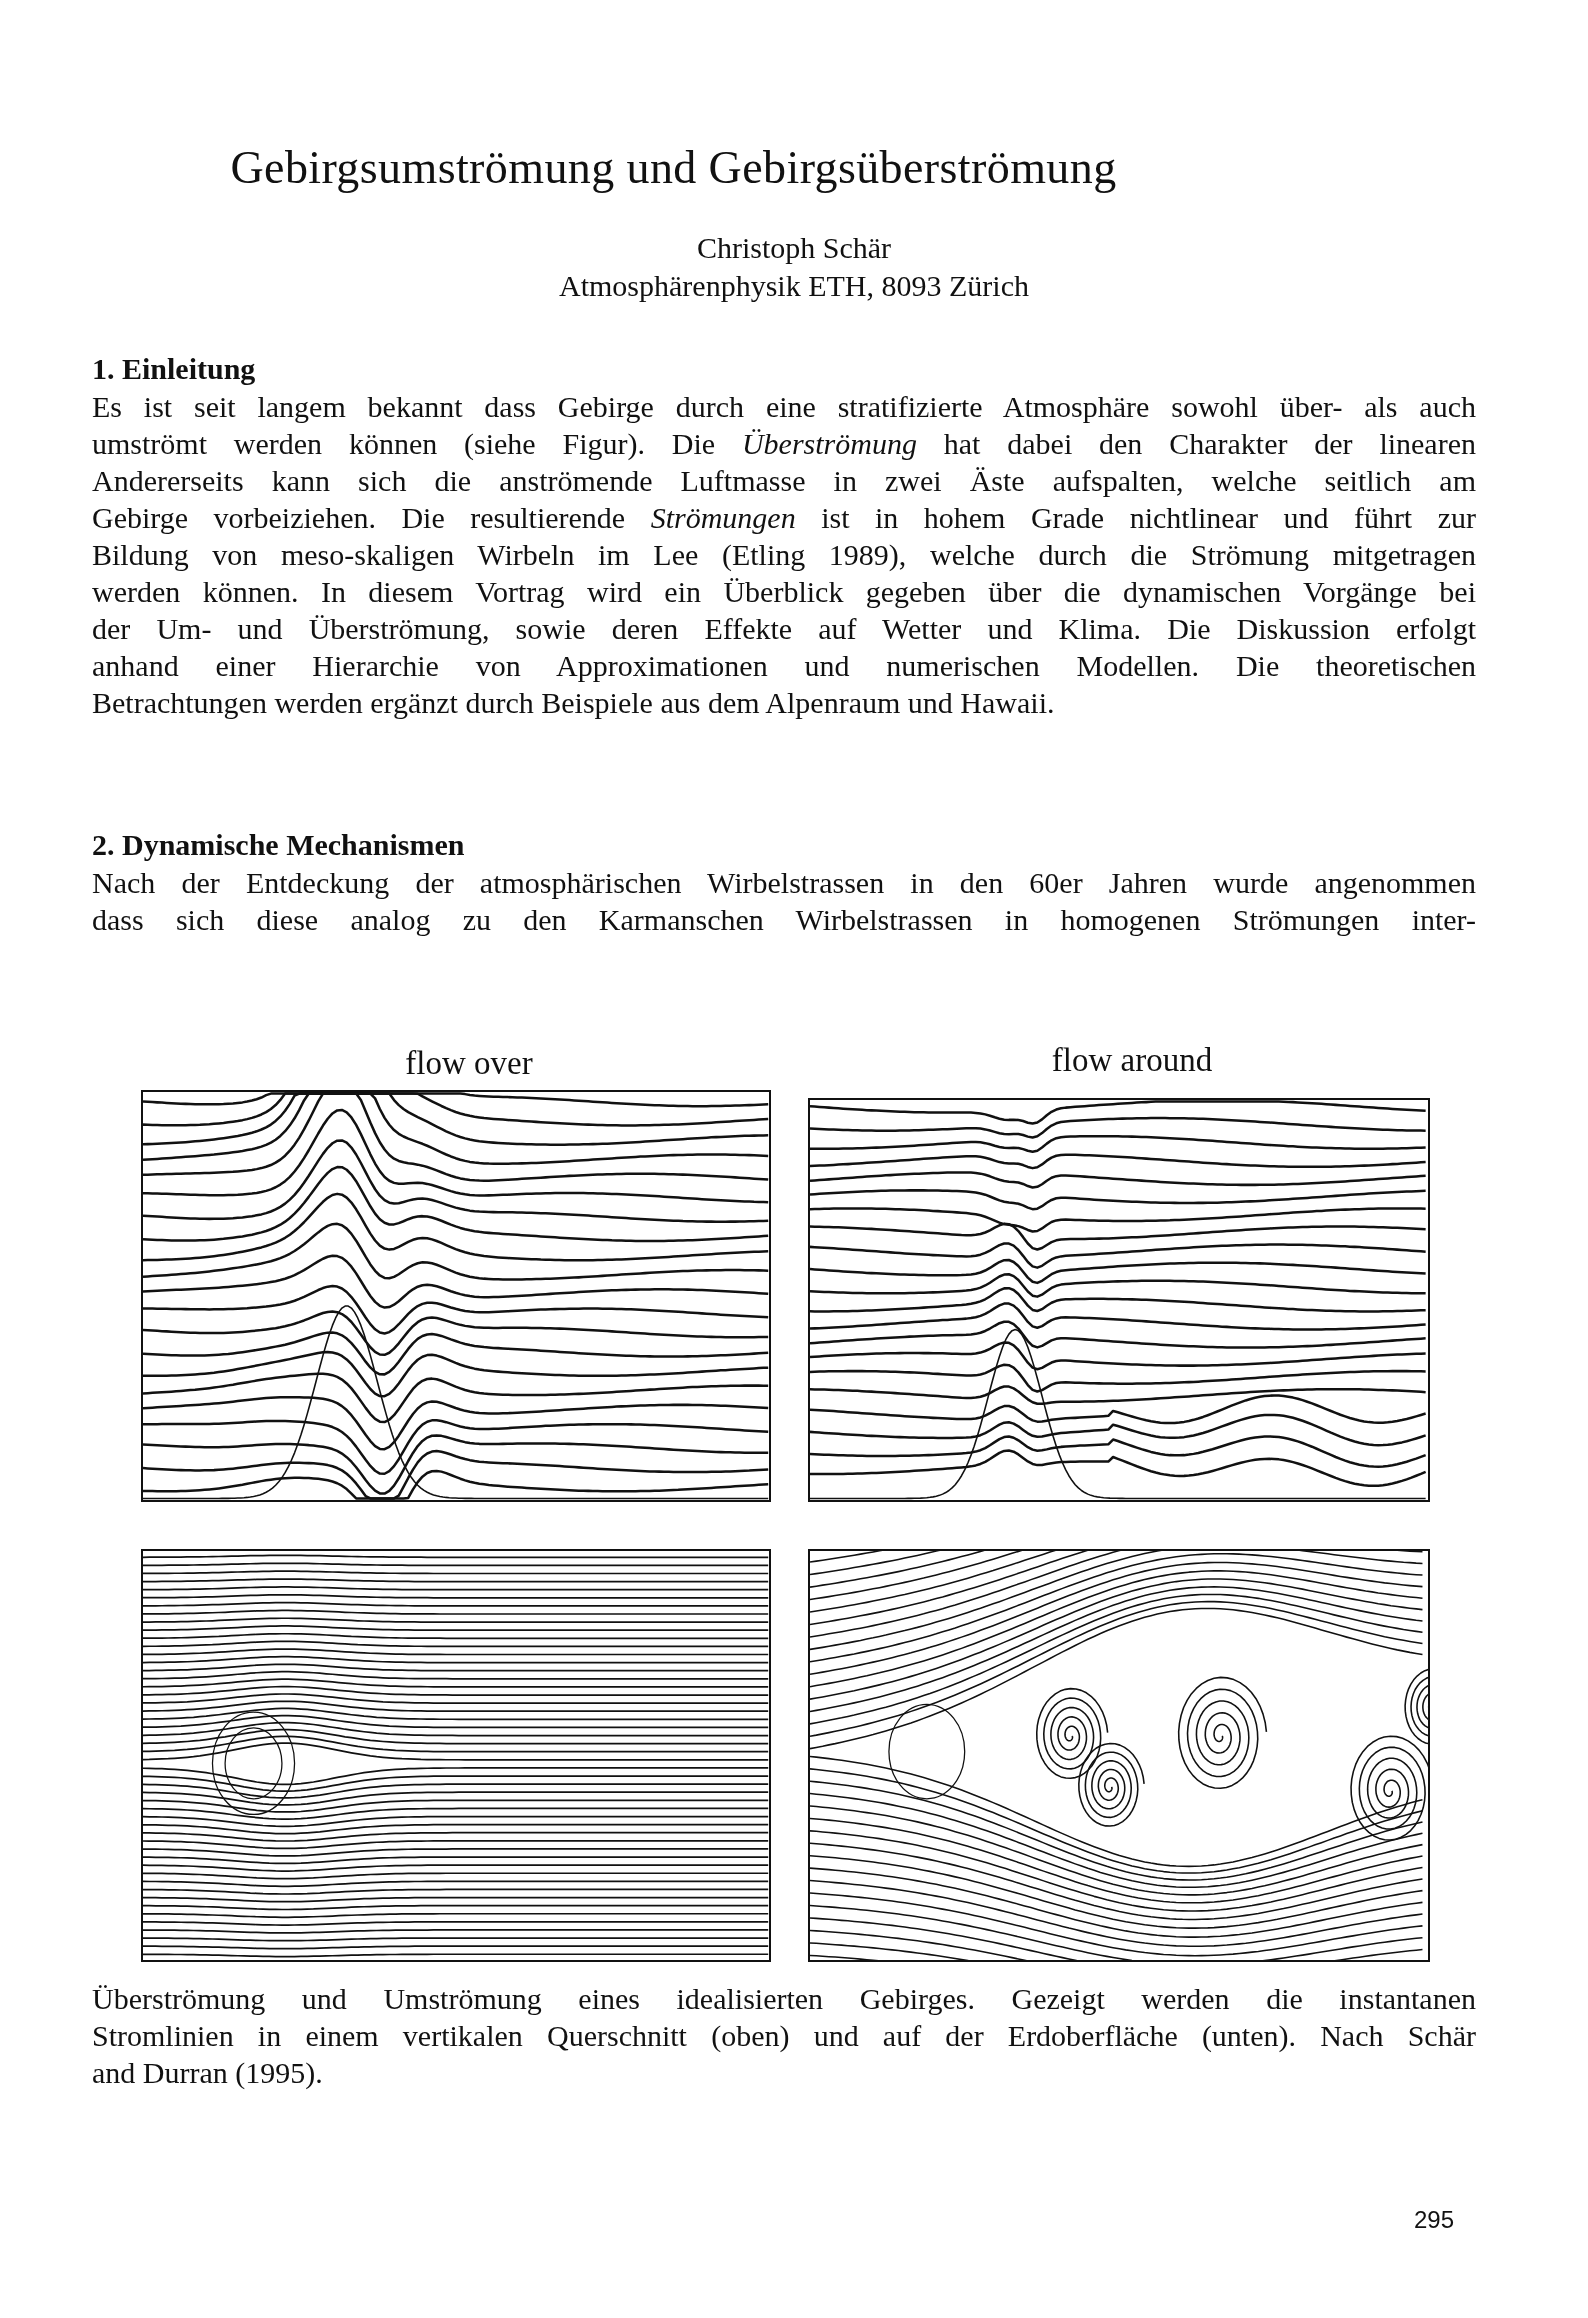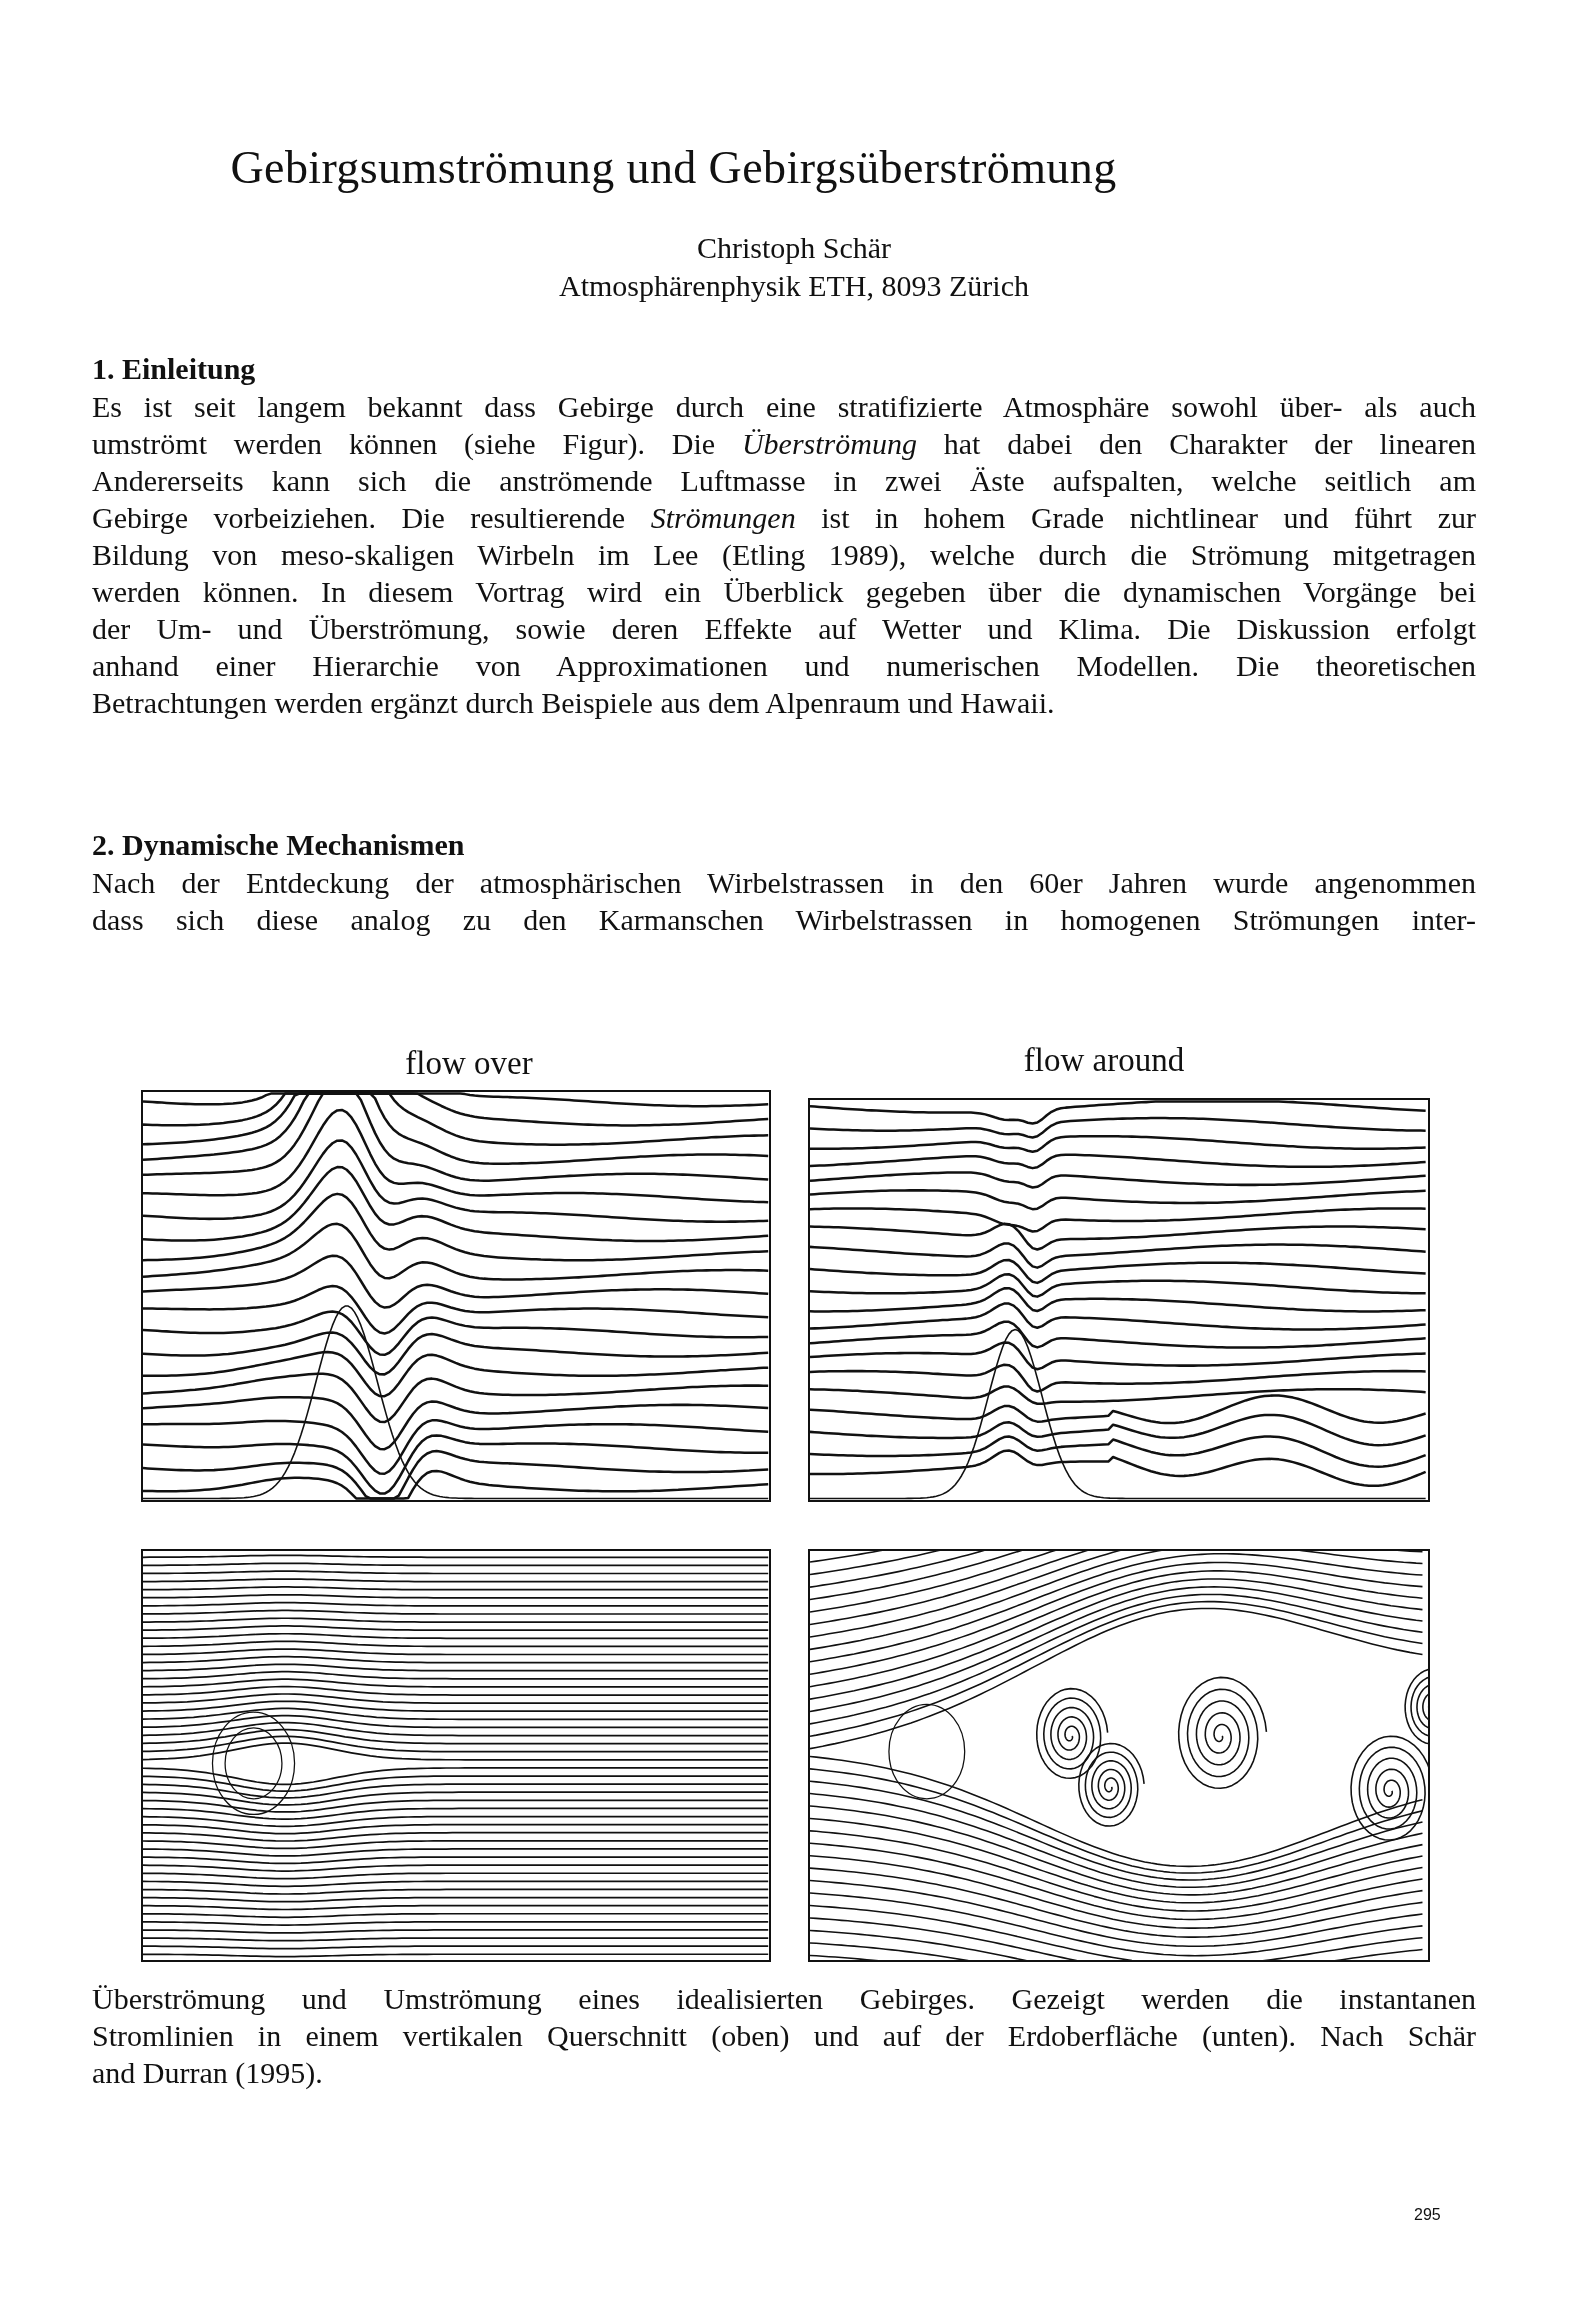--- a/index.html
+++ b/index.html
@@ -11,21 +11,21 @@
   .sec-head { position:absolute; left:92px; font-size:30px; font-weight:bold; }
   .para { position:absolute; left:92px; width:1384px; font-size:30px; line-height:37px; text-align:justify; }
   .para .line { display:block; text-align:justify; text-align-last:justify; white-space:nowrap; }
   .para .line.last { text-align-last:left; }
   .fig-label { position:absolute; font-size:33px; text-align:center; }
   .panel { position:absolute; border:2.4px solid #111; box-sizing:border-box; background:#fff; overflow:hidden; }
   .panel svg { position:absolute; left:0; top:0; width:100%; height:100%; }
   .caption { position:absolute; left:92px; width:1384px; font-size:30px; line-height:37px; }
   .caption .line { display:block; text-align:justify; text-align-last:justify; white-space:nowrap; }
   .caption .line.last { text-align-last:left; }
-  .page-num { position:absolute; left:1414px; top:2206px; font-family:"Liberation Sans",sans-serif; font-size:16px; }
+  .page-num { position:absolute; left:1414px; top:2206px; font-family:"Liberation Sans",sans-serif; font-size:24px; }
   em { font-style:italic; }
 </style>
 </head>
 <body>
 
 <div class="title">Gebirgsumströmung und Gebirgsüberströmung</div>
 <div class="author">
   <div>Christoph Schär</div>
   <div>Atmosphärenphysik ETH, 8093 Zürich</div>
 </div>
@@ -43,21 +43,21 @@
     <span class="line last">Betrachtungen werden ergänzt durch Beispiele aus dem Alpenraum und Hawaii.</span>
   </div>
 
 <div class="sec-head" style="top:828px;">2. Dynamische Mechanismen</div>
 <div class="para" style="top:864px;">
     <span class="line">Nach der Entdeckung der atmosphärischen Wirbelstrassen in den 60er Jahren wurde angenommen</span>
     <span class="line">dass sich diese analog zu den Karmanschen Wirbelstrassen in homogenen Strömungen inter-</span>
   </div>
 
 <div class="fig-label" style="left:302px; width:334px; top:1045px;">flow over</div>
-<div class="fig-label" style="left:937px; width:334px; top:1042px;">flow around</div>
+<div class="fig-label" style="left:965px; width:334px; top:1042px;">flow around</div>
 
 <div class="panel" style="left:141px; top:1090px; width:630px; height:412px;">
   <svg id="p1" viewBox="0 0 793 519" preserveAspectRatio="none">
       <path d="M0.0,12.0 L6.0,12.4 L12.0,12.8 L18.0,13.2 L24.0,13.5 L30.0,13.9 L36.0,14.2 L42.0,14.5 L48.0,14.8 L54.0,15.1 L60.0,15.3 L66.0,15.5 L72.0,15.6 L78.0,15.7 L84.0,15.7 L90.0,15.6 L96.0,15.5 L102.0,15.3 L108.0,14.9 L114.0,14.5 L120.0,13.9 L126.0,13.2 L132.0,12.2 L138.0,10.9 L144.0,9.2 L150.0,7.0 L156.0,4.0 L162.0,2.0 L168.0,2.0 L174.0,2.0 L180.0,2.0 L186.0,2.0 L192.0,2.0 L198.0,2.0 L204.0,2.0 L210.0,2.0 L216.0,2.0 L222.0,2.0 L228.0,2.0 L234.0,2.0 L240.0,2.0 L246.0,2.0 L252.0,2.0 L258.0,2.0 L264.0,2.0 L270.0,2.0 L276.0,2.0 L282.0,2.0 L288.0,2.0 L294.0,2.0 L300.0,2.0 L306.0,2.0 L312.0,2.0 L318.0,2.0 L324.0,2.0 L330.0,2.0 L336.0,2.0 L342.0,2.0 L348.0,2.0 L354.0,2.0 L360.0,2.0 L366.0,2.0 L372.0,2.0 L378.0,2.0 L384.0,2.0 L390.0,2.0 L396.0,2.0 L402.0,2.0 L408.0,2.7 L414.0,3.7 L420.0,4.5 L426.0,5.0 L432.0,5.4 L438.0,5.7 L444.0,5.9 L450.0,6.1 L456.0,6.3 L462.0,6.5 L468.0,6.7 L474.0,6.9 L480.0,7.1 L486.0,7.4 L492.0,7.6 L498.0,7.9 L504.0,8.2 L510.0,8.5 L516.0,8.9 L522.0,9.2 L528.0,9.6 L534.0,9.9 L540.0,10.3 L546.0,10.7 L552.0,11.1 L558.0,11.5 L564.0,11.9 L570.0,12.3 L576.0,12.7 L582.0,13.1 L588.0,13.5 L594.0,13.9 L600.0,14.2 L606.0,14.6 L612.0,15.0 L618.0,15.3 L624.0,15.6 L630.0,15.9 L636.0,16.2 L642.0,16.5 L648.0,16.8 L654.0,17.0 L660.0,17.2 L666.0,17.4 L672.0,17.6 L678.0,17.7 L684.0,17.8 L690.0,17.9 L696.0,18.0 L702.0,18.0 L708.0,18.0 L714.0,18.0 L720.0,17.9 L726.0,17.9 L732.0,17.8 L738.0,17.6 L744.0,17.5 L750.0,17.3 L756.0,17.1 L762.0,16.9 L768.0,16.7 L774.0,16.4 L780.0,16.1 L786.0,15.8 L792.0,15.5" fill="none" stroke="#111" stroke-width="3.2" stroke-linejoin="round"></path>
       <path d="M0.0,41.5 L6.0,41.7 L12.0,41.9 L18.0,42.1 L24.0,42.2 L30.0,42.3 L36.0,42.3 L42.0,42.3 L48.0,42.3 L54.0,42.2 L60.0,42.1 L66.0,41.9 L72.0,41.7 L78.0,41.3 L84.0,41.0 L90.0,40.5 L96.0,40.0 L102.0,39.4 L108.0,38.6 L114.0,37.8 L120.0,36.9 L126.0,35.8 L132.0,34.5 L138.0,32.9 L144.0,31.0 L150.0,28.6 L156.0,25.6 L162.0,21.6 L168.0,16.6 L174.0,10.1 L180.0,2.0 L186.0,2.0 L192.0,2.0 L198.0,2.0 L204.0,2.0 L210.0,2.0 L216.0,2.0 L222.0,2.0 L228.0,2.0 L234.0,2.0 L240.0,2.0 L246.0,2.0 L252.0,2.0 L258.0,2.0 L264.0,2.0 L270.0,2.0 L276.0,2.0 L282.0,2.0 L288.0,2.0 L294.0,2.0 L300.0,2.0 L306.0,2.0 L312.0,2.0 L318.0,2.0 L324.0,2.0 L330.0,2.0 L336.0,2.0 L342.0,2.0 L348.0,2.2 L354.0,5.5 L360.0,8.7 L366.0,11.8 L372.0,14.8 L378.0,17.8 L384.0,20.6 L390.0,23.1 L396.0,25.4 L402.0,27.3 L408.0,29.0 L414.0,30.3 L420.0,31.4 L426.0,32.3 L432.0,33.1 L438.0,33.7 L444.0,34.2 L450.0,34.7 L456.0,35.1 L462.0,35.6 L468.0,36.0 L474.0,36.4 L480.0,36.8 L486.0,37.2 L492.0,37.6 L498.0,38.0 L504.0,38.4 L510.0,38.7 L516.0,39.1 L522.0,39.5 L528.0,39.8 L534.0,40.1 L540.0,40.4 L546.0,40.7 L552.0,41.0 L558.0,41.3 L564.0,41.5 L570.0,41.7 L576.0,41.9 L582.0,42.1 L588.0,42.2 L594.0,42.3 L600.0,42.4 L606.0,42.5 L612.0,42.5 L618.0,42.5 L624.0,42.5 L630.0,42.4 L636.0,42.4 L642.0,42.3 L648.0,42.1 L654.0,42.0 L660.0,41.8 L666.0,41.6 L672.0,41.4 L678.0,41.2 L684.0,40.9 L690.0,40.6 L696.0,40.3 L702.0,40.0 L708.0,39.7 L714.0,39.3 L720.0,39.0 L726.0,38.6 L732.0,38.2 L738.0,37.8 L744.0,37.4 L750.0,37.0 L756.0,36.6 L762.0,36.2 L768.0,35.8 L774.0,35.5 L780.0,35.1 L786.0,34.7 L792.0,34.3" fill="none" stroke="#111" stroke-width="3.2" stroke-linejoin="round"></path>
       <path d="M0.0,66.4 L6.0,66.3 L12.0,66.1 L18.0,65.8 L24.0,65.6 L30.0,65.3 L36.0,64.9 L42.0,64.6 L48.0,64.2 L54.0,63.8 L60.0,63.3 L66.0,62.8 L72.0,62.3 L78.0,61.7 L84.0,61.1 L90.0,60.4 L96.0,59.6 L102.0,58.8 L108.0,57.9 L114.0,56.9 L120.0,55.9 L126.0,54.7 L132.0,53.3 L138.0,51.8 L144.0,50.0 L150.0,47.7 L156.0,44.9 L162.0,41.4 L168.0,36.8 L174.0,31.1 L180.0,23.9 L186.0,15.1 L192.0,4.5 L198.0,2.0 L204.0,2.0 L210.0,2.0 L216.0,2.0 L222.0,2.0 L228.0,2.0 L234.0,2.0 L240.0,2.0 L246.0,2.0 L252.0,2.0 L258.0,2.0 L264.0,2.0 L270.0,2.0 L276.0,2.0 L282.0,2.0 L288.0,2.0 L294.0,2.0 L300.0,2.0 L306.0,2.0 L312.0,2.0 L318.0,10.3 L324.0,16.7 L330.0,21.6 L336.0,25.6 L342.0,28.8 L348.0,31.9 L354.0,34.8 L360.0,37.8 L366.0,40.9 L372.0,44.0 L378.0,47.0 L384.0,50.0 L390.0,52.7 L396.0,55.1 L402.0,57.2 L408.0,59.0 L414.0,60.5 L420.0,61.6 L426.0,62.6 L432.0,63.3 L438.0,63.9 L444.0,64.4 L450.0,64.8 L456.0,65.2 L462.0,65.5 L468.0,65.7 L474.0,66.0 L480.0,66.2 L486.0,66.4 L492.0,66.6 L498.0,66.7 L504.0,66.8 L510.0,66.9 L516.0,67.0 L522.0,67.0 L528.0,67.0 L534.0,67.0 L540.0,66.9 L546.0,66.9 L552.0,66.8 L558.0,66.6 L564.0,66.5 L570.0,66.3 L576.0,66.1 L582.0,65.9 L588.0,65.7 L594.0,65.4 L600.0,65.1 L606.0,64.8 L612.0,64.5 L618.0,64.2 L624.0,63.8 L630.0,63.5 L636.0,63.1 L642.0,62.7 L648.0,62.3 L654.0,61.9 L660.0,61.5 L666.0,61.1 L672.0,60.7 L678.0,60.3 L684.0,60.0 L690.0,59.6 L696.0,59.2 L702.0,58.8 L708.0,58.4 L714.0,58.1 L720.0,57.7 L726.0,57.4 L732.0,57.1 L738.0,56.8 L744.0,56.5 L750.0,56.3 L756.0,56.0 L762.0,55.8 L768.0,55.6 L774.0,55.5 L780.0,55.3 L786.0,55.2 L792.0,55.1" fill="none" stroke="#111" stroke-width="3.2" stroke-linejoin="round"></path>
       <path d="M0.0,86.3 L6.0,85.9 L12.0,85.5 L18.0,85.1 L24.0,84.7 L30.0,84.3 L36.0,83.9 L42.0,83.4 L48.0,83.0 L54.0,82.5 L60.0,82.1 L66.0,81.6 L72.0,81.1 L78.0,80.6 L84.0,80.0 L90.0,79.5 L96.0,78.8 L102.0,78.2 L108.0,77.5 L114.0,76.7 L120.0,75.9 L126.0,75.0 L132.0,73.9 L138.0,72.7 L144.0,71.3 L150.0,69.5 L156.0,67.3 L162.0,64.4 L168.0,60.7 L174.0,55.9 L180.0,49.9 L186.0,42.4 L192.0,33.4 L198.0,22.8 L204.0,10.7 L210.0,2.0 L216.0,2.0 L222.0,2.0 L228.0,2.0 L234.0,2.0 L240.0,2.0 L246.0,2.0 L252.0,2.0 L258.0,2.0 L264.0,2.0 L270.0,2.0 L276.0,2.0 L282.0,2.0 L288.0,2.0 L294.0,8.1 L300.0,21.6 L306.0,32.9 L312.0,41.7 L318.0,48.4 L324.0,53.2 L330.0,56.6 L336.0,59.3 L342.0,61.5 L348.0,63.7 L354.0,65.9 L360.0,68.4 L366.0,71.1 L372.0,73.9 L378.0,76.7 L384.0,79.5 L390.0,82.0 L396.0,84.2 L402.0,86.1 L408.0,87.6 L414.0,88.9 L420.0,89.8 L426.0,90.4 L432.0,90.8 L438.0,91.1 L444.0,91.2 L450.0,91.3 L456.0,91.3 L462.0,91.2 L468.0,91.1 L474.0,91.0 L480.0,90.8 L486.0,90.6 L492.0,90.4 L498.0,90.2 L504.0,89.9 L510.0,89.6 L516.0,89.3 L522.0,89.0 L528.0,88.7 L534.0,88.3 L540.0,88.0 L546.0,87.6 L552.0,87.2 L558.0,86.8 L564.0,86.4 L570.0,86.0 L576.0,85.6 L582.0,85.2 L588.0,84.8 L594.0,84.5 L600.0,84.1 L606.0,83.7 L612.0,83.3 L618.0,82.9 L624.0,82.6 L630.0,82.2 L636.0,81.9 L642.0,81.6 L648.0,81.3 L654.0,81.0 L660.0,80.8 L666.0,80.5 L672.0,80.3 L678.0,80.1 L684.0,80.0 L690.0,79.8 L696.0,79.7 L702.0,79.6 L708.0,79.5 L714.0,79.5 L720.0,79.5 L726.0,79.5 L732.0,79.6 L738.0,79.6 L744.0,79.7 L750.0,79.8 L756.0,80.0 L762.0,80.2 L768.0,80.3 L774.0,80.6 L780.0,80.8 L786.0,81.1 L792.0,81.3" fill="none" stroke="#111" stroke-width="3.2" stroke-linejoin="round"></path>
       <path d="M0.0,105.4 L6.0,105.2 L12.0,105.0 L18.0,104.7 L24.0,104.5 L30.0,104.3 L36.0,104.2 L42.0,104.0 L48.0,103.9 L54.0,103.7 L60.0,103.6 L66.0,103.4 L72.0,103.3 L78.0,103.1 L84.0,102.9 L90.0,102.7 L96.0,102.5 L102.0,102.2 L108.0,101.8 L114.0,101.5 L120.0,101.0 L126.0,100.5 L132.0,99.9 L138.0,99.1 L144.0,98.1 L150.0,96.8 L156.0,95.1 L162.0,92.9 L168.0,89.9 L174.0,86.0 L180.0,81.0 L186.0,74.7 L192.0,67.0 L198.0,58.0 L204.0,47.6 L210.0,36.2 L216.0,24.1 L222.0,12.0 L228.0,2.0 L234.0,2.0 L240.0,2.0 L246.0,2.0 L252.0,2.0 L258.0,2.0 L264.0,2.0 L270.0,2.0 L276.0,10.3 L282.0,24.5 L288.0,38.9 L294.0,52.3 L300.0,63.9 L306.0,73.2 L312.0,80.1 L318.0,84.8 L324.0,87.7 L330.0,89.4 L336.0,90.5 L342.0,91.4 L348.0,92.4 L354.0,93.7 L360.0,95.4 L366.0,97.4 L372.0,99.7 L378.0,102.1 L384.0,104.4 L390.0,106.5 L396.0,108.4 L402.0,109.9 L408.0,111.1 L414.0,111.9 L420.0,112.4 L426.0,112.7 L432.0,112.8 L438.0,112.8 L444.0,112.6 L450.0,112.3 L456.0,112.0 L462.0,111.7 L468.0,111.3 L474.0,110.9 L480.0,110.5 L486.0,110.1 L492.0,109.7 L498.0,109.3 L504.0,109.0 L510.0,108.6 L516.0,108.2 L522.0,107.8 L528.0,107.4 L534.0,107.1 L540.0,106.7 L546.0,106.4 L552.0,106.1 L558.0,105.8 L564.0,105.5 L570.0,105.3 L576.0,105.0 L582.0,104.8 L588.0,104.6 L594.0,104.5 L600.0,104.3 L606.0,104.2 L612.0,104.1 L618.0,104.0 L624.0,104.0 L630.0,104.0 L636.0,104.0 L642.0,104.1 L648.0,104.1 L654.0,104.2 L660.0,104.3 L666.0,104.5 L672.0,104.7 L678.0,104.8 L684.0,105.1 L690.0,105.3 L696.0,105.6 L702.0,105.8 L708.0,106.1 L714.0,106.5 L720.0,106.8 L726.0,107.1 L732.0,107.5 L738.0,107.9 L744.0,108.2 L750.0,108.6 L756.0,109.0 L762.0,109.4 L768.0,109.8 L774.0,110.2 L780.0,110.6 L786.0,111.0 L792.0,111.4" fill="none" stroke="#111" stroke-width="3.2" stroke-linejoin="round"></path>
       <path d="M0.0,128.7 L6.0,128.9 L12.0,129.0 L18.0,129.2 L24.0,129.3 L30.0,129.5 L36.0,129.7 L42.0,130.0 L48.0,130.2 L54.0,130.4 L60.0,130.6 L66.0,130.8 L72.0,131.0 L78.0,131.1 L84.0,131.2 L90.0,131.3 L96.0,131.3 L102.0,131.2 L108.0,131.1 L114.0,130.9 L120.0,130.7 L126.0,130.3 L132.0,129.8 L138.0,129.2 L144.0,128.4 L150.0,127.3 L156.0,125.8 L162.0,123.8 L168.0,121.2 L174.0,117.8 L180.0,113.4 L186.0,107.9 L192.0,101.1 L198.0,93.2 L204.0,84.1 L210.0,74.1 L216.0,63.5 L222.0,52.8 L228.0,42.7 L234.0,34.0 L240.0,27.3 L246.0,23.4 L252.0,22.8 L258.0,25.9 L264.0,32.4 L270.0,41.9 L276.0,53.6 L282.0,66.5 L288.0,79.3 L294.0,91.0 L300.0,100.7 L306.0,108.1 L312.0,112.9 L318.0,115.6 L324.0,116.7 L330.0,116.6 L336.0,116.1 L342.0,115.7 L348.0,115.5 L354.0,115.9 L360.0,116.9 L366.0,118.4 L372.0,120.2 L378.0,122.2 L384.0,124.2 L390.0,126.1 L396.0,127.8 L402.0,129.1 L408.0,130.2 L414.0,130.9 L420.0,131.4 L426.0,131.6 L432.0,131.6 L438.0,131.5 L444.0,131.3 L450.0,131.1 L456.0,130.8 L462.0,130.6 L468.0,130.3 L474.0,130.0 L480.0,129.8 L486.0,129.5 L492.0,129.3 L498.0,129.1 L504.0,129.0 L510.0,128.8 L516.0,128.7 L522.0,128.6 L528.0,128.5 L534.0,128.5 L540.0,128.5 L546.0,128.5 L552.0,128.6 L558.0,128.6 L564.0,128.7 L570.0,128.8 L576.0,129.0 L582.0,129.2 L588.0,129.3 L594.0,129.6 L600.0,129.8 L606.0,130.1 L612.0,130.3 L618.0,130.6 L624.0,131.0 L630.0,131.3 L636.0,131.6 L642.0,132.0 L648.0,132.4 L654.0,132.7 L660.0,133.1 L666.0,133.5 L672.0,133.9 L678.0,134.3 L684.0,134.7 L690.0,135.1 L696.0,135.5 L702.0,135.9 L708.0,136.3 L714.0,136.7 L720.0,137.0 L726.0,137.4 L732.0,137.7 L738.0,138.1 L744.0,138.4 L750.0,138.7 L756.0,138.9 L762.0,139.2 L768.0,139.4 L774.0,139.7 L780.0,139.8 L786.0,140.0 L792.0,140.2" fill="none" stroke="#111" stroke-width="3.2" stroke-linejoin="round"></path>
       <path d="M0.0,157.3 L6.0,157.7 L12.0,158.1 L18.0,158.5 L24.0,158.8 L30.0,159.2 L36.0,159.6 L42.0,159.9 L48.0,160.2 L54.0,160.5 L60.0,160.8 L66.0,161.0 L72.0,161.2 L78.0,161.3 L84.0,161.4 L90.0,161.3 L96.0,161.2 L102.0,161.1 L108.0,160.8 L114.0,160.5 L120.0,160.0 L126.0,159.5 L132.0,158.8 L138.0,158.0 L144.0,156.9 L150.0,155.7 L156.0,154.1 L162.0,152.0 L168.0,149.4 L174.0,146.1 L180.0,142.0 L186.0,136.9 L192.0,130.8 L198.0,123.6 L204.0,115.4 L210.0,106.5 L216.0,97.1 L222.0,87.6 L228.0,78.7 L234.0,71.0 L240.0,65.2 L246.0,61.9 L252.0,61.6 L258.0,64.5 L264.0,70.7 L270.0,79.5 L276.0,90.3 L282.0,102.0 L288.0,113.5 L294.0,123.7 L300.0,131.9 L306.0,137.6 L312.0,140.8 L318.0,141.9 L324.0,141.4 L330.0,139.9 L336.0,138.2 L342.0,136.7 L348.0,135.7 L354.0,135.6 L360.0,136.1 L366.0,137.4 L372.0,139.1 L378.0,141.1 L384.0,143.2 L390.0,145.2 L396.0,147.1 L402.0,148.6 L408.0,149.9 L414.0,150.9 L420.0,151.6 L426.0,152.1 L432.0,152.4 L438.0,152.6 L444.0,152.8 L450.0,152.9 L456.0,152.9 L462.0,153.0 L468.0,153.1 L474.0,153.2 L480.0,153.3 L486.0,153.5 L492.0,153.7 L498.0,153.8 L504.0,154.1 L510.0,154.3 L516.0,154.6 L522.0,154.8 L528.0,155.1 L534.0,155.5 L540.0,155.8 L546.0,156.1 L552.0,156.5 L558.0,156.9 L564.0,157.2 L570.0,157.6 L576.0,158.0 L582.0,158.4 L588.0,158.8 L594.0,159.2 L600.0,159.6 L606.0,160.0 L612.0,160.4 L618.0,160.8 L624.0,161.2 L630.0,161.5 L636.0,161.9 L642.0,162.2 L648.0,162.6 L654.0,162.9 L660.0,163.2 L666.0,163.4 L672.0,163.7 L678.0,163.9 L684.0,164.2 L690.0,164.3 L696.0,164.5 L702.0,164.7 L708.0,164.8 L714.0,164.9 L720.0,164.9 L726.0,165.0 L732.0,165.0 L738.0,165.0 L744.0,164.9 L750.0,164.9 L756.0,164.8 L762.0,164.7 L768.0,164.5 L774.0,164.4 L780.0,164.2 L786.0,164.0 L792.0,163.7" fill="none" stroke="#111" stroke-width="3.2" stroke-linejoin="round"></path>

